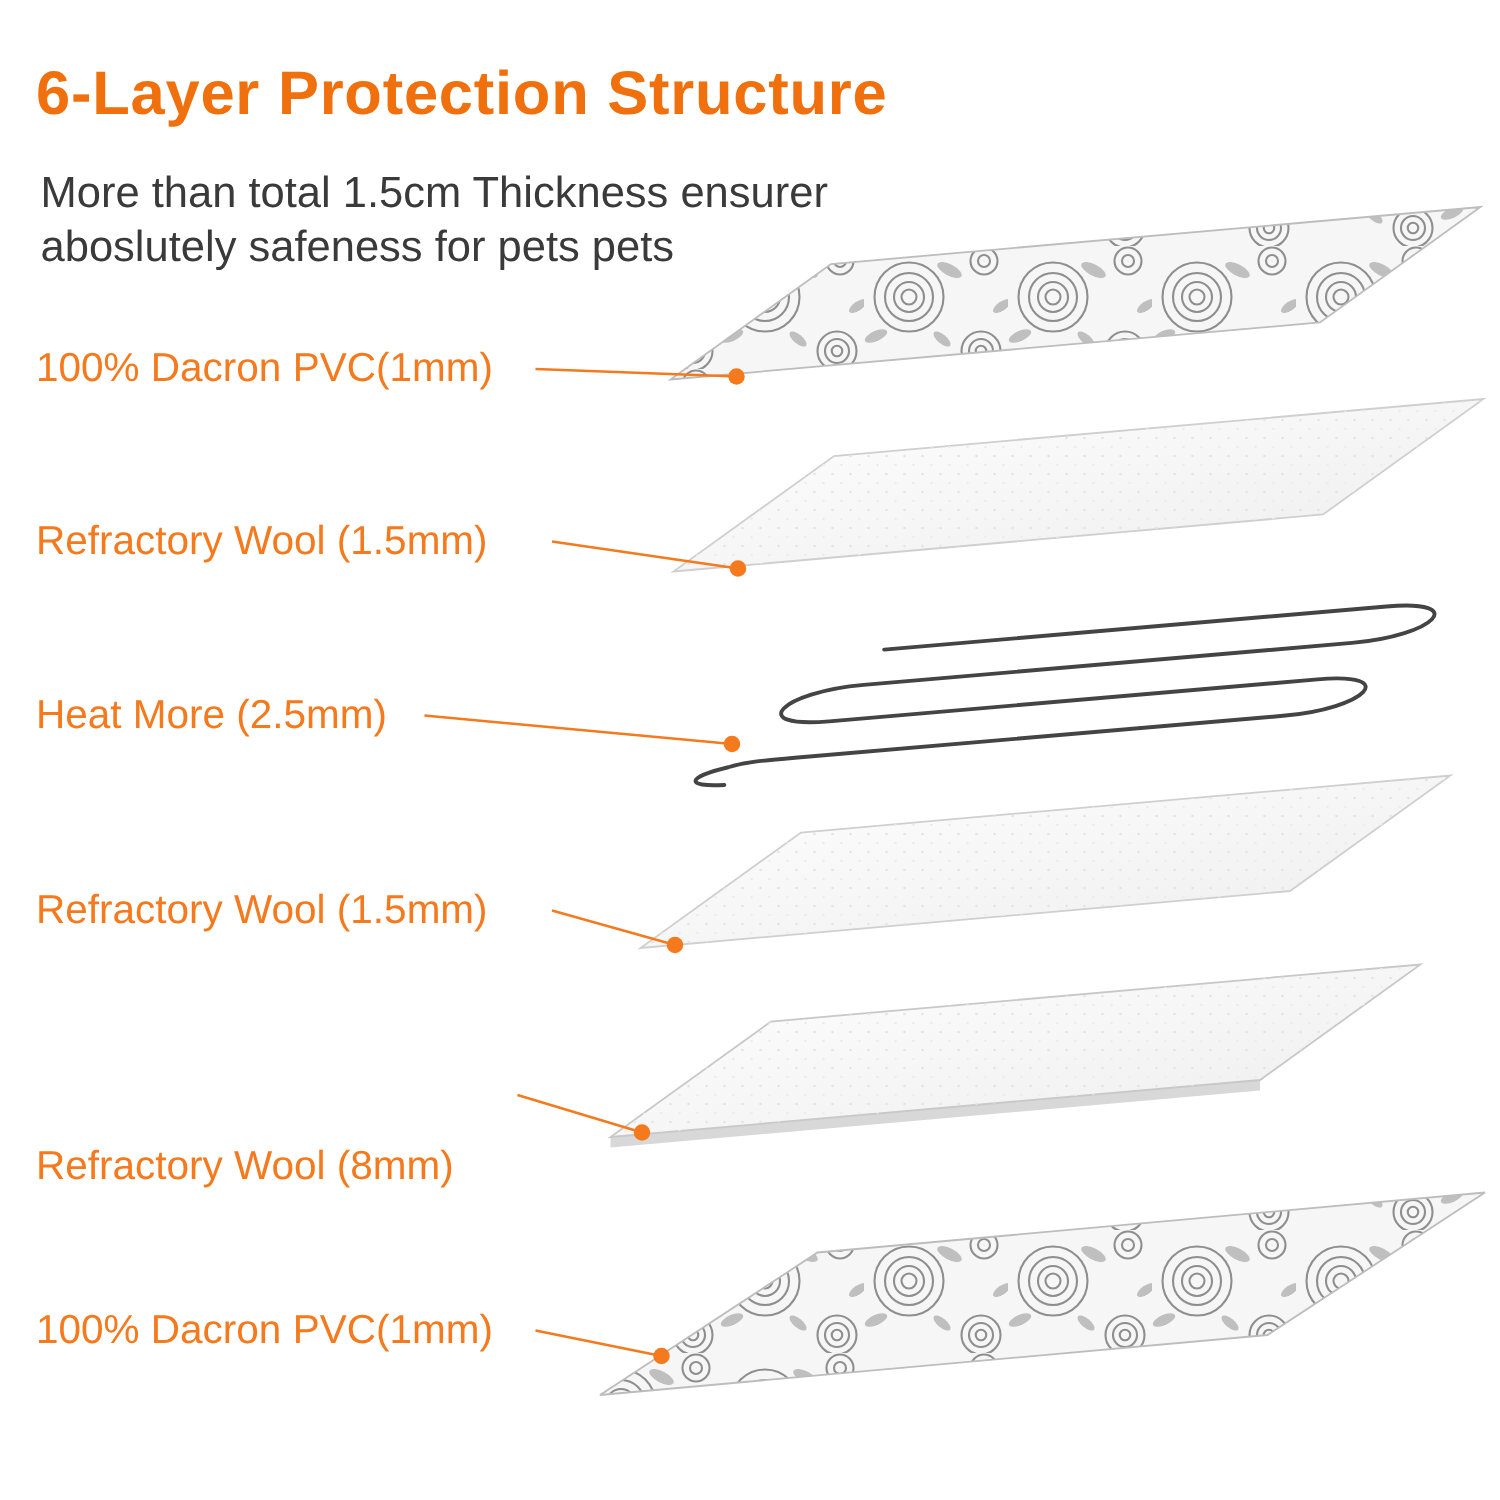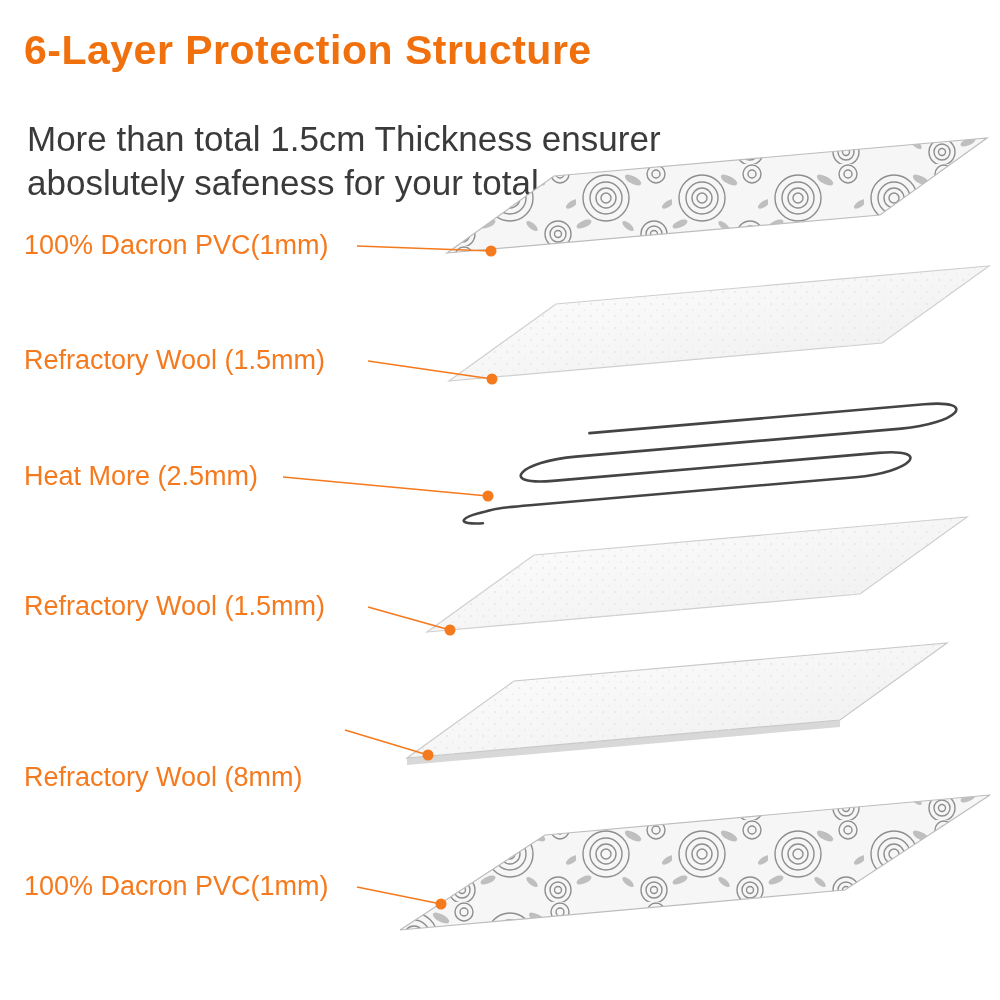--- a/index.html
+++ b/index.html
@@ -4,43 +4,43 @@
 <style>
   html,body{margin:0;padding:0;background:#ffffff;}
   .stage{
     position:relative;
     width:1000px;height:1000px;
     background:#ffffff;
     overflow:hidden;
     font-family:"Liberation Sans", sans-serif;
   }
   .title{
-    position:absolute;left:24px;top:0;
+    position:absolute;left:24px;top:12px;
     font-size:41px;font-weight:bold;color:#F1700E;
     letter-spacing:0.5px;
   }
   .subtitle{
     position:absolute;left:27px;top:82px;
-    font-size:35px;color:#3a3a3a;line-height:1.25;
+    font-size:29px;color:#3a3a3a;line-height:1.25;
   }
   .layer-label{
     position:absolute;left:24px;
     font-size:27px;color:#F5791D;
     white-space:nowrap;
   }
   .diagram-svg{position:absolute;left:0;top:0;}
 </style>
 </head>
 <body>
 
 <div class="stage">
 
   <h1 class="title">6-Layer Protection Structure</h1>
 
-  <p class="subtitle"><span>More than total 1.5cm Thickness ensurer</span><br><span>aboslutely safeness for your total</span></p>
+  <p class="subtitle"><span>More than total 1.5cm Thickness ensurer</span><br><span>aboslutely safeness for pets pets</span></p>
 
   <svg class="diagram-svg" width="1000" height="1000" viewBox="0 0 1000 1000">
     <defs>
       <pattern id="floral" patternUnits="userSpaceOnUse" width="96" height="82">
         <rect width="96" height="82" fill="#f6f6f6"></rect>
         <g stroke="#8e8e8e" fill="none" stroke-width="1.4">
           <circle cx="30" cy="34" r="23"></circle>
           <circle cx="30" cy="34" r="16"></circle>
           <circle cx="30" cy="34" r="10"></circle>
           <circle cx="30" cy="34" r="5"></circle>

